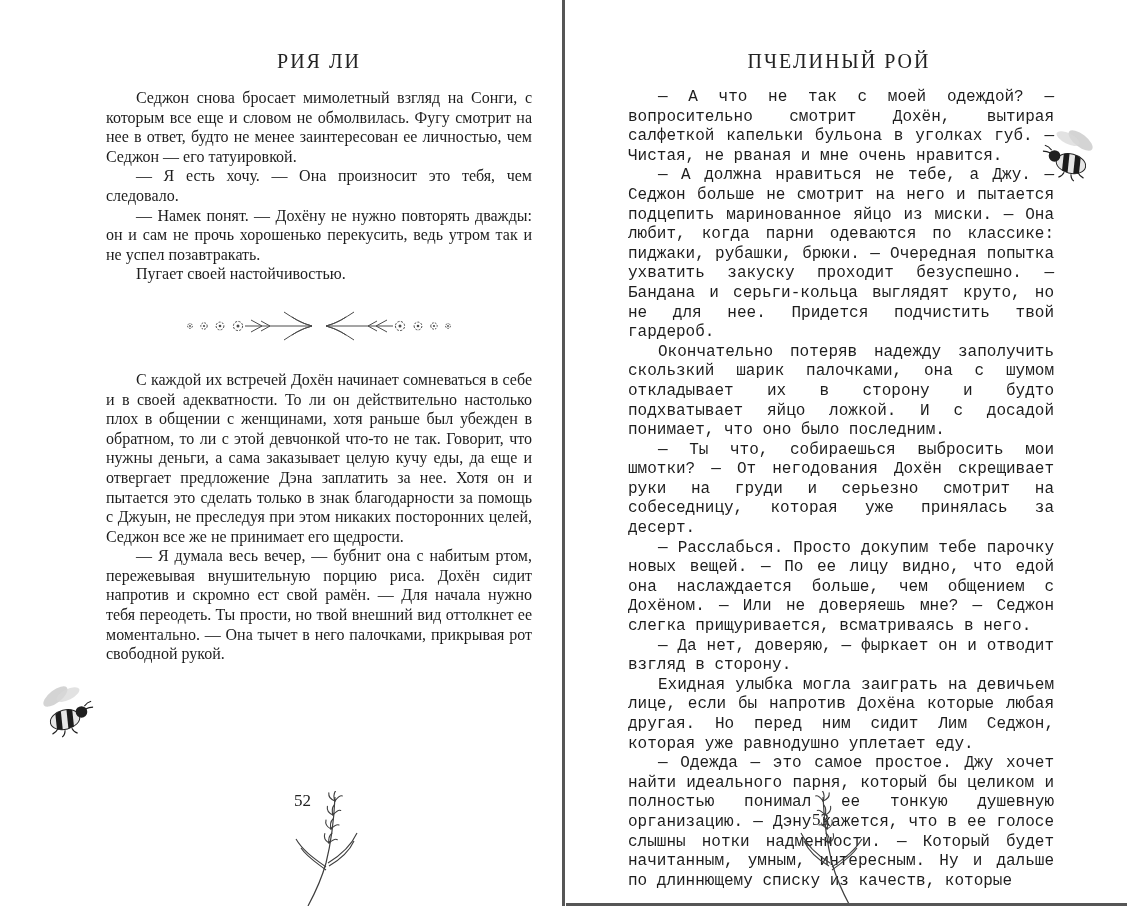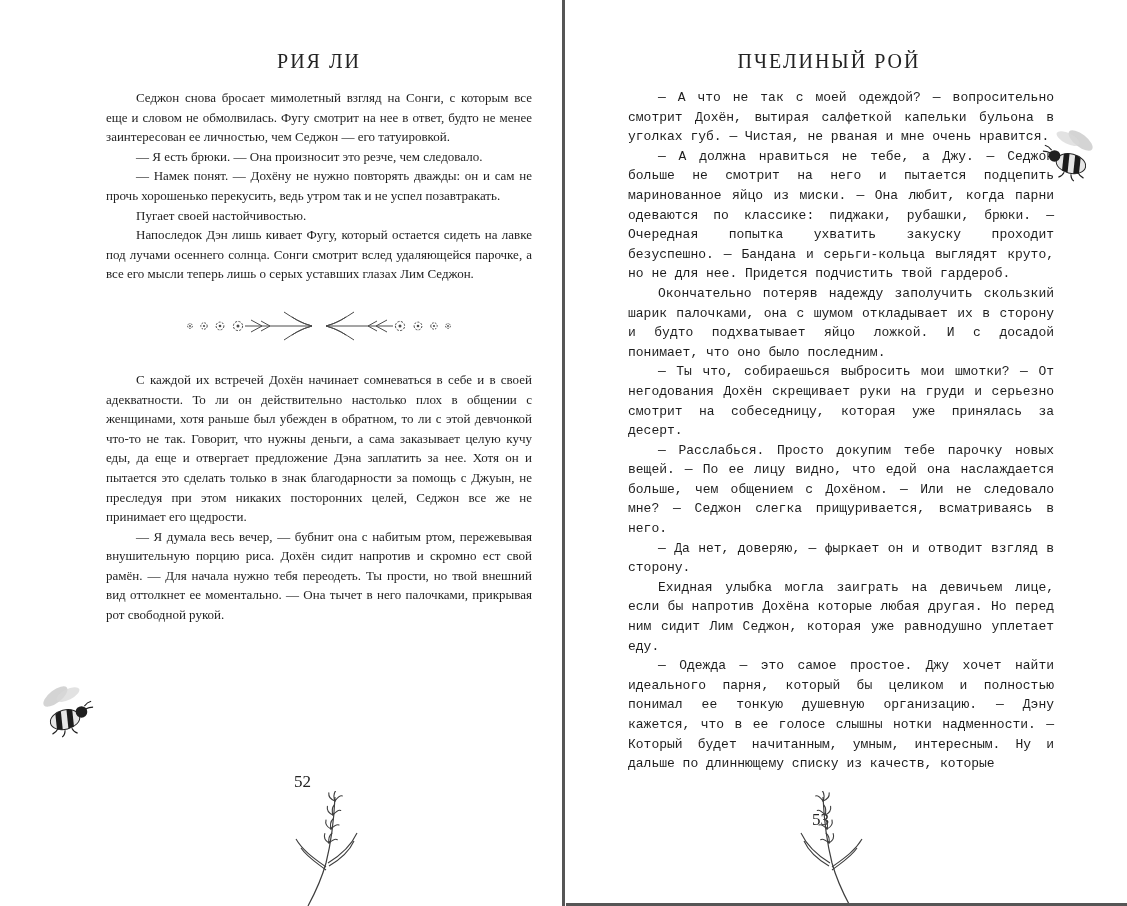--- a/index.html
+++ b/index.html
@@ -24,27 +24,27 @@
   .running-header {
     position: absolute;
     top: 50px;
     width: 426px;
     text-align: center;
     font-size: 20px;
     letter-spacing: 2px;
     color: #222;
   }
   #page-left  .running-header { left: 106px; }
-  #page-right .running-header { left: 50px; }
+  #page-right .running-header { left: 60px; }
 
   .page-body {
     position: absolute;
     top: 88px;
     width: 426px;
-    font-size: 13px;
+    font-size: 16px;
     line-height: 19.6px;
     text-align: justify;
   }
   #page-left  .page-body { left: 106px; }
   #page-right .page-body { left: 62px; font-family: Liberation Mono, monospace; }
 
   .page-body p { margin: 0; text-indent: 30px; }
 
   .ornament-divider {
     height: 34px;
@@ -73,21 +73,21 @@
 
   .bee { position: absolute; }
   #bee-left  { left: 36px;  top: 682px; width: 62px; height: 56px; }
   #bee-right { left: 472px; top: 126px; width: 62px; height: 56px; transform: scaleX(-1); }
 
   .page-number {
     position: absolute;
     font-size: 17px;
     color: #222;
   }
-  #page-left  .page-number { left: 294px; top: 772px; }
+  #page-left  .page-number { left: 294px; top: 791px; }
   #page-right .page-number { left: 246px; top: 810px; }
 
   .lavender { position: absolute; }
   #page-left  .lavender { left: 283px; top: 791px; width: 85px; height: 115px; }
   #page-right .lavender { left: 224px; top: 791px; width: 85px; height: 115px; transform: scaleX(-1); }
 
   svg { display: block; }
 </style>
 </head>
 <body>
@@ -150,24 +150,23 @@
       </g>
     </defs>
   </svg>
 
   <section class="page" id="page-left">
     <div class="running-header">РИЯ ЛИ</div>
 
     <div class="page-body">
       <div>
           <p>Седжон снова бросает мимолетный взгляд на Сонги, с которым все еще и словом не обмолвилась. Фугу смотрит на нее в ответ, будто не менее заинтересован ее личностью, чем Седжон — его татуировкой.</p>
-          <p>— Я есть брюки. — Она произносит это резче, чем следовало.</p>
+          <p>— Я есть хочу. — Она произносит это тебя, чем следовало.</p>
           <p>— Намек понят. — Дохёну не нужно повторять дважды: он и сам не прочь хорошенько перекусить, ведь утром так и не успел позавтракать.</p>
           <p>Пугает своей настойчивостью.</p>
-          <p>Напоследок Дэн лишь кивает Фугу, который остается сидеть на лавке под лучами осеннего солнца. Сонги смотрит вслед удаляющейся парочке, а все его мысли теперь лишь о серых уставших глазах Лим Седжон.</p>
         </div>
 
       <div class="ornament-divider">
         <svg width="276" height="34" viewBox="0 0 276 34">
           <use href="#div-half"></use>
           <use href="#div-half" transform="translate(276,0) scale(-1,1)"></use>
         </svg>
       </div>
 
       <div>
@@ -189,21 +188,21 @@
 
   <section class="page" id="page-right">
     <div class="running-header">ПЧЕЛИНЫЙ РОЙ</div>
 
     <div class="page-body">
       <div>
           <p>— А что не так с моей одеждой? — вопросительно смотрит Дохён, вытирая салфеткой капельки бульона в уголках губ. — Чистая, не рваная и мне очень нравится.</p>
           <p>— А должна нравиться не тебе, а Джу. — Седжон больше не смотрит на него и пытается подцепить маринованное яйцо из миски. — Она любит, когда парни одеваются по классике: пиджаки, рубашки, брюки. — Очередная попытка ухватить закуску проходит безуспешно. — Бандана и серьги-кольца выглядят круто, но не для нее. Придется подчистить твой гардероб.</p>
           <p>Окончательно потеряв надежду заполучить скользкий шарик палочками, она с шумом откладывает их в сторону и будто подхватывает яйцо ложкой. И с досадой понимает, что оно было последним.</p>
           <p>— Ты что, собираешься выбросить мои шмотки? — От негодования Дохён скрещивает руки на груди и серьезно смотрит на собеседницу, которая уже принялась за десерт.</p>
-          <p>— Расслабься. Просто докупим тебе парочку новых вещей. — По ее лицу видно, что едой она наслаждается больше, чем общением с Дохёном. — Или не следовало мне? — Седжон слегка прищуривается, всматриваясь в него.</p>
+          <p>— Расслабься. Просто докупим тебе парочку новых вещей. — По ее лицу видно, что едой она наслаждается больше, чем общением с Дохёном. — Или не доверяешь мне? — Седжон слегка прищуривается, всматриваясь в него.</p>
           <p>— Да нет, доверяю, — фыркает он и отводит взгляд в сторону.</p>
           <p>Ехидная улыбка могла заиграть на девичьем лице, если бы напротив Дохёна которые любая другая. Но перед ним сидит Лим Седжон, которая уже равнодушно уплетает еду.</p>
           <p>— Одежда — это самое простое. Джу хочет найти идеального парня, который бы целиком и полностью понимал ее тонкую душевную организацию. — Дэну кажется, что в ее голосе слышны нотки надменности. — Который будет начитанным, умным, интересным. Ну и дальше по длиннющему списку из качеств, которые</p>
         </div>
     </div>
 
     <svg class="bee" id="bee-right" viewBox="0 0 64 58">
         <use href="#bee-shape"></use>
       </svg>
 

